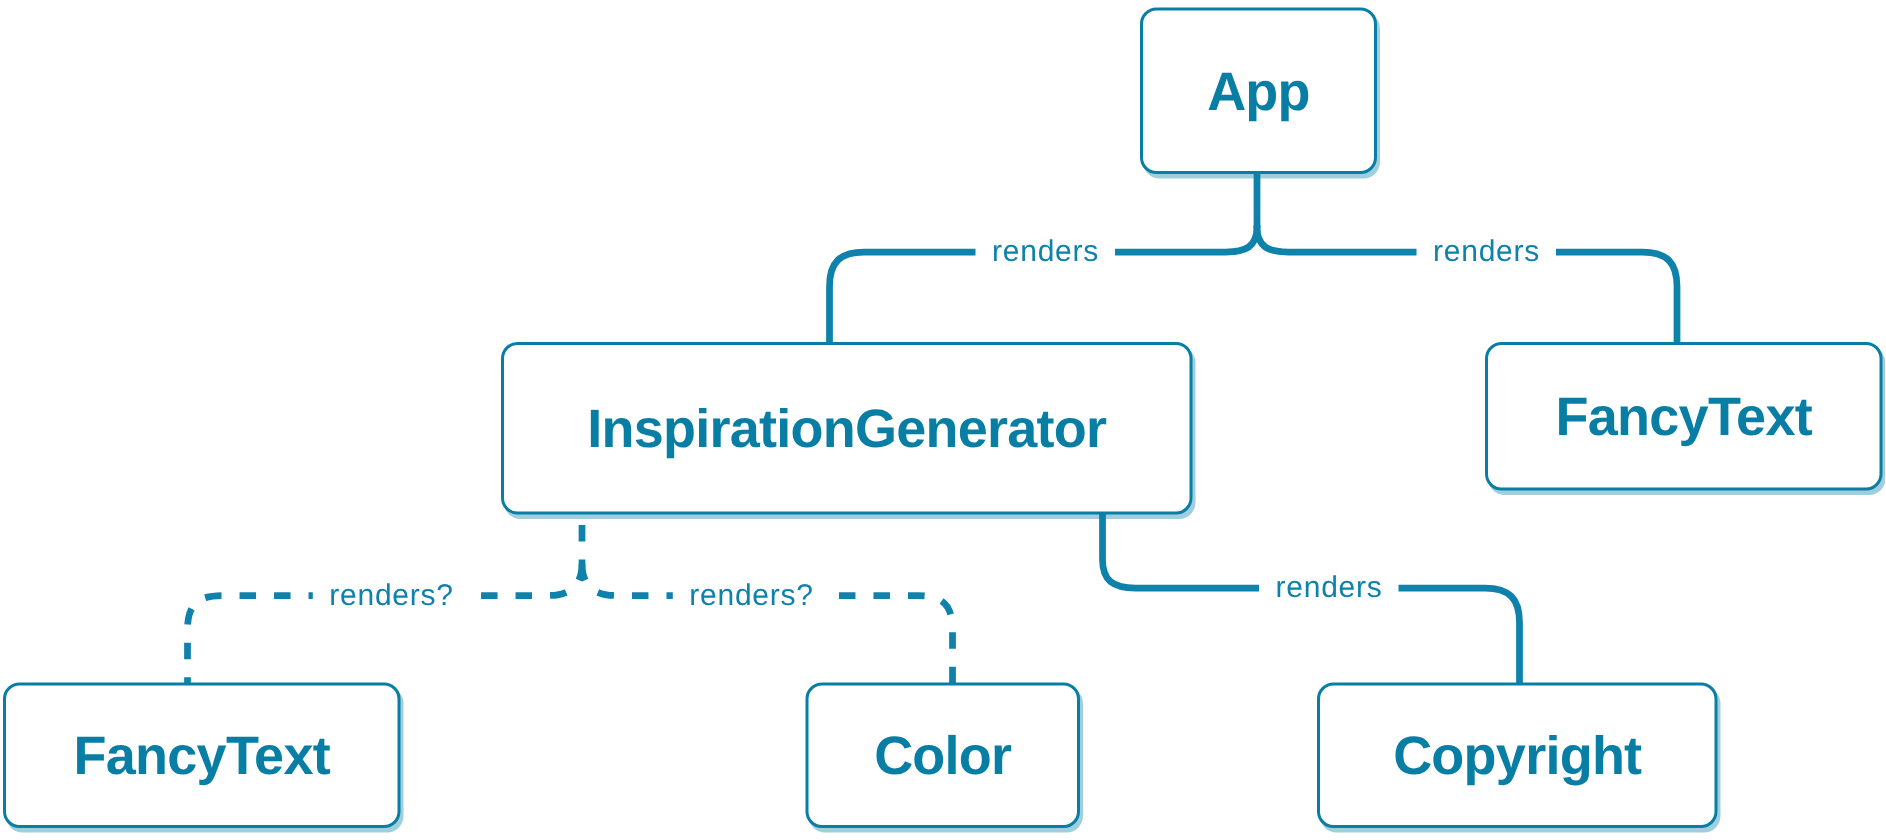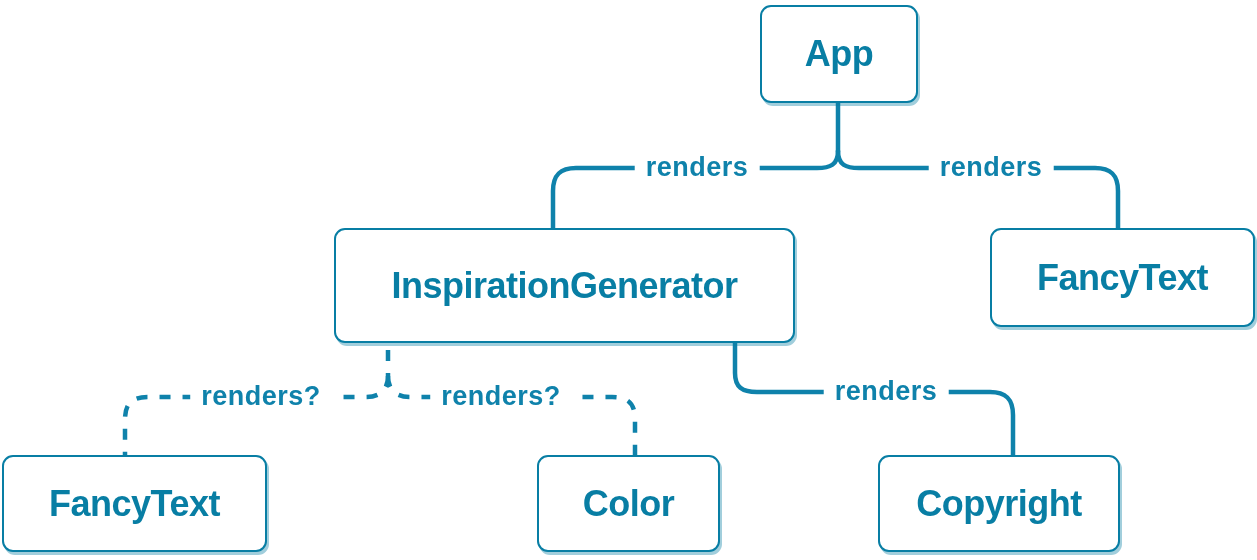--- a/index.html
+++ b/index.html
@@ -38,22 +38,22 @@
     stroke-linecap: butt;
     stroke-dasharray: 11 12;
   }
 
   .edge-label {
     position: absolute;
     z-index: 2;
     transform: translate(-50%, -50%);
     background: var(--bg);
     padding: 0 11px;
-    font-size: 27px;
-    font-weight: 700;
+    font-size: 20px;
+    font-weight: 400;
     line-height: 1.1;
     letter-spacing: 0.5px;
     color: var(--edge);
     white-space: nowrap;
   }
 
   .node {
     position: absolute;
     z-index: 3;
     display: flex;
@@ -64,26 +64,26 @@
     border-radius: 11px;
     box-shadow: 2px 3px 0 rgba(8, 126, 164, 0.38);
     color: var(--accent);
     font-size: 36px;
     font-weight: 600;
     letter-spacing: -0.5px;
     white-space: nowrap;
   }
 
   
-  .node-app          { left: 760px; top: 5px;   width: 158px; height: 98px; }
+  .node-app          { left: 760px; top: 5px;   width: 158px; height: 111px; }
   .node-ig           { left: 334px; top: 228px; width: 461px; height: 115px; }
   .node-fancy-top    { left: 990px; top: 228px; width: 265px; height: 99px; }
   .node-fancy-bottom { left: 2px;   top: 455px; width: 265px; height: 97px; }
   .node-color        { left: 537px; top: 455px; width: 183px; height: 97px; }
-  .node-copyright    { left: 878px; top: 455px; width: 242px; height: 97px; }
+  .node-copyright    { left: 878px; top: 455px; width: 267px; height: 97px; }
 
   
   .lbl-renders-left   { left: 697px; top: 168px; }
   .lbl-renders-right  { left: 991px; top: 168px; }
   .lbl-renders-bottom { left: 886px; top: 392px; }
   .lbl-renders-q-left { left: 261px; top: 397px; }
   .lbl-renders-q-right{ left: 501px; top: 397px; }
 </style>
 </head>
 <body>

